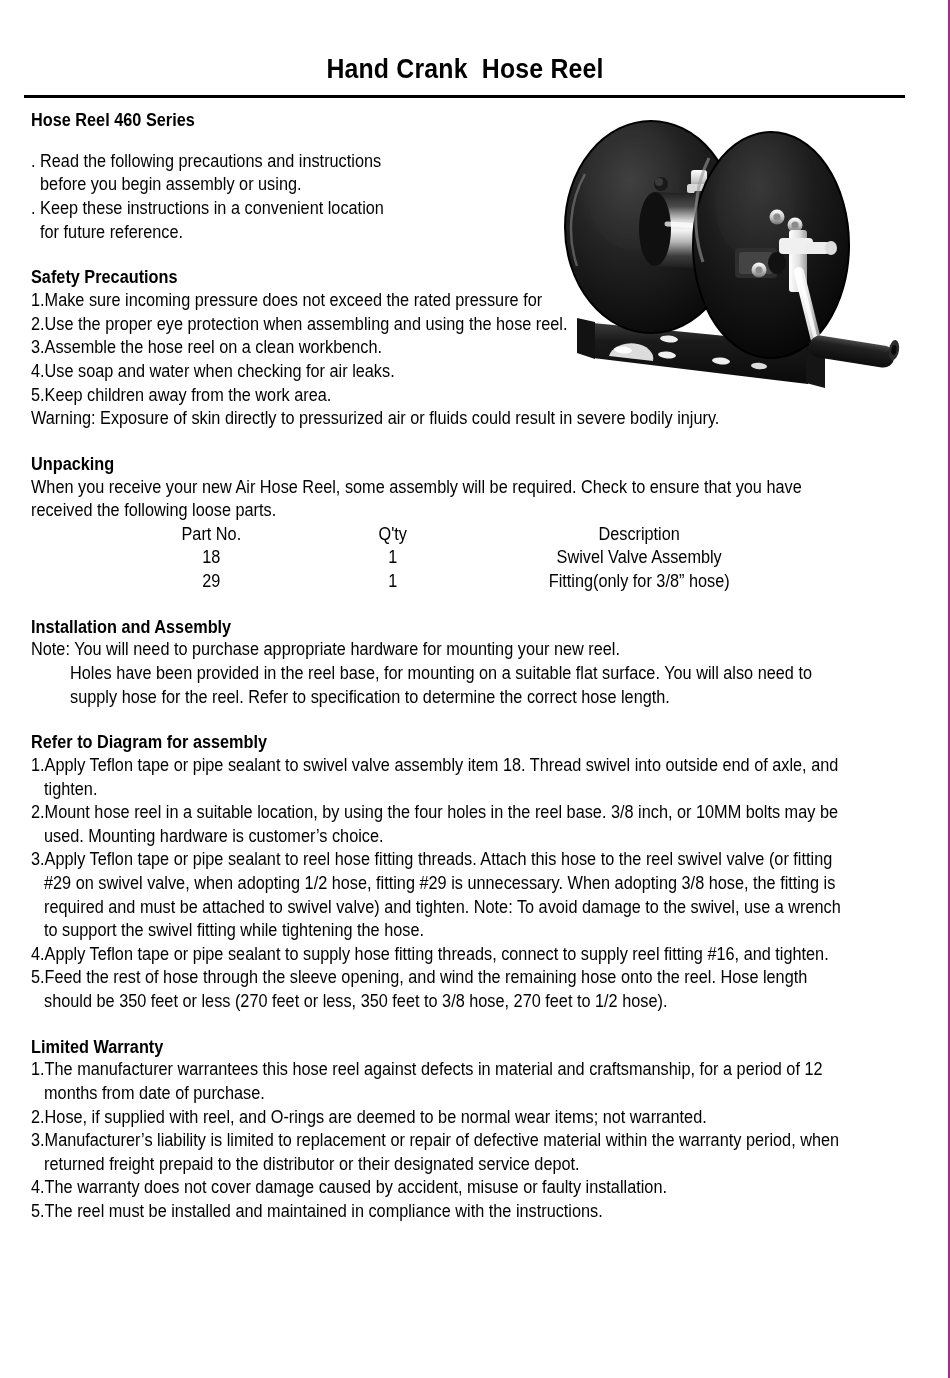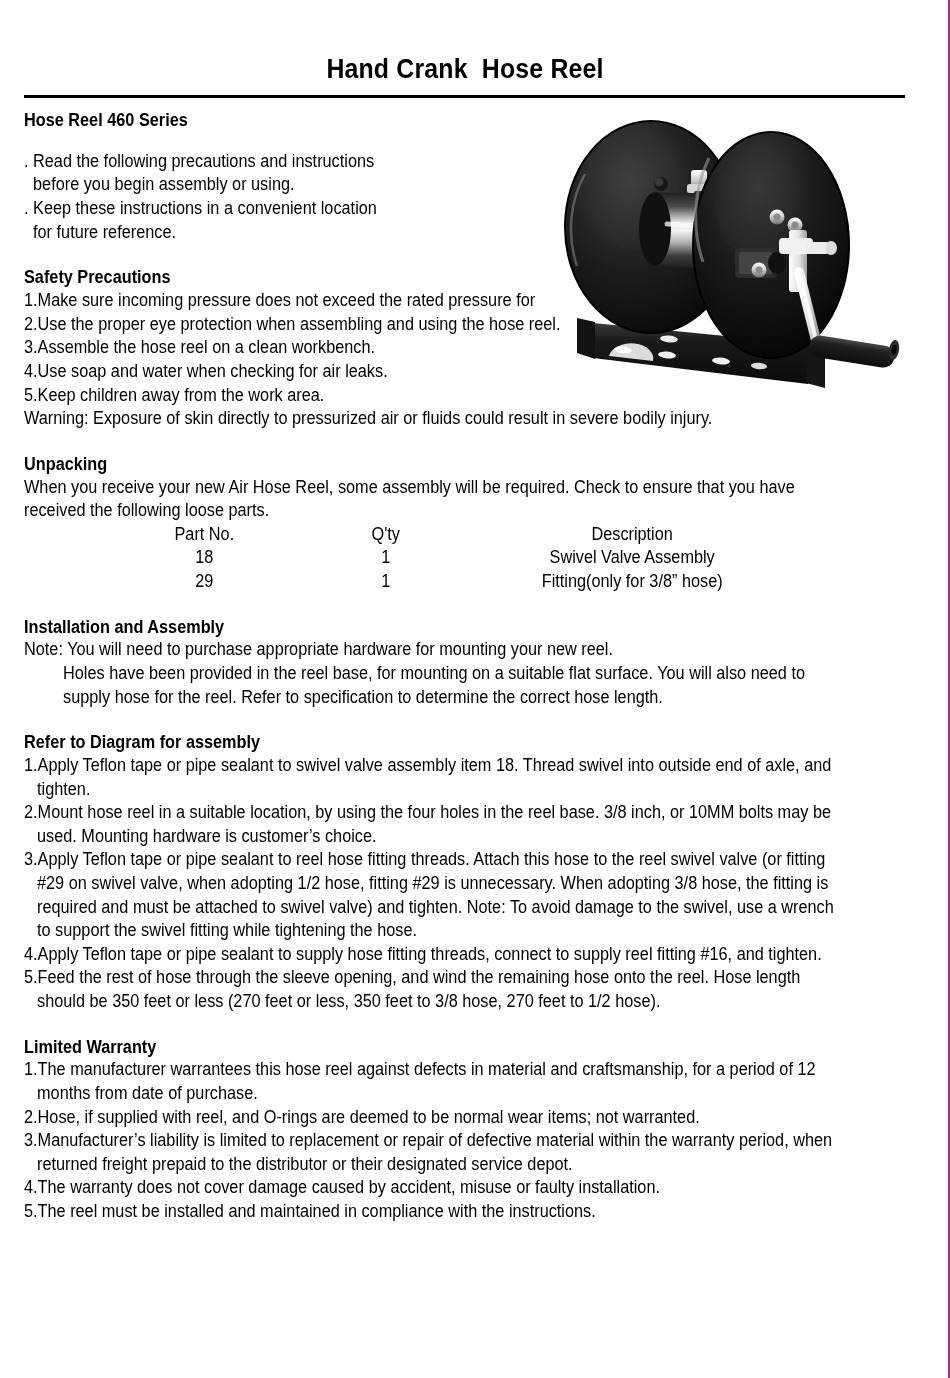--- a/index.html
+++ b/index.html
@@ -42,21 +42,21 @@
     left: 24px;
     top: 95px;
     width: 881px;
     height: 3px;
     background: #000000;
   }
 
   
   .content {
     position: absolute;
-    left: 24px;
+    left: 31px;
     top: 110px;
     width: 884px;
   }
 
   .h2 {
     font-size: 17.5px;
     font-weight: bold;
     line-height: 1.25;
     margin: 0;
     font-stretch: condensed;

